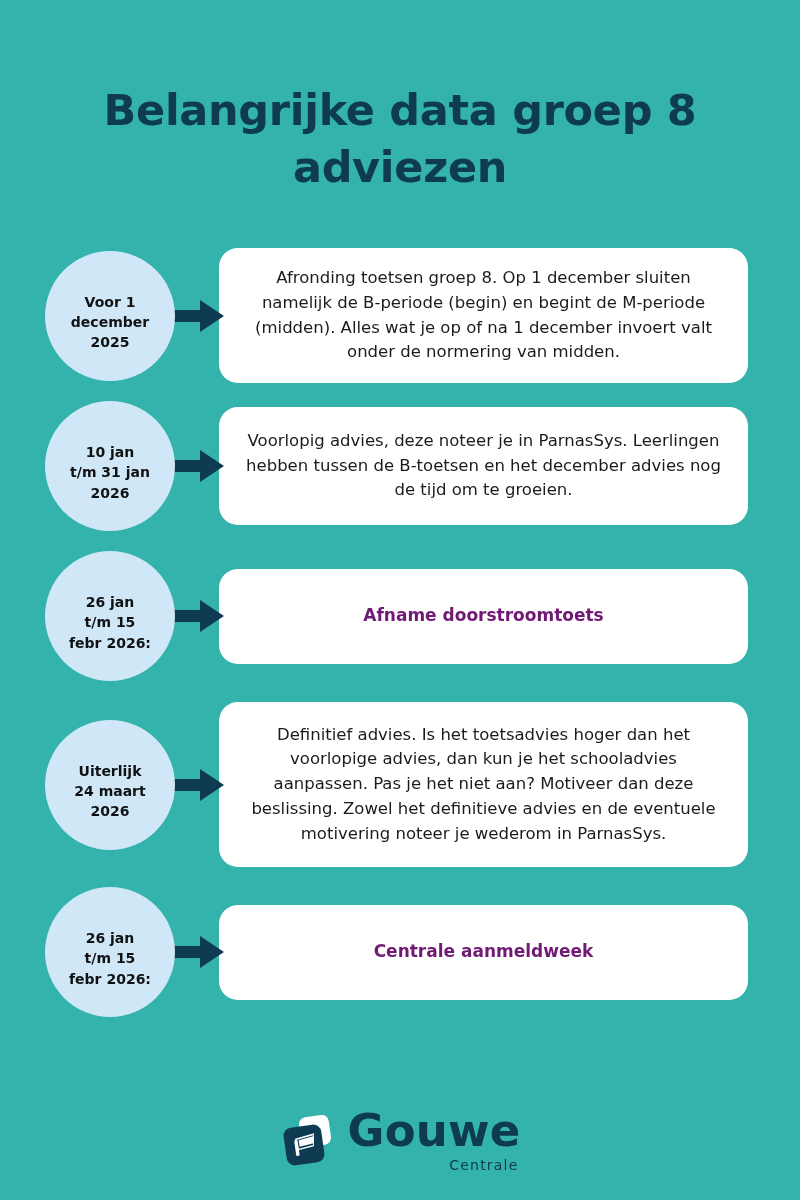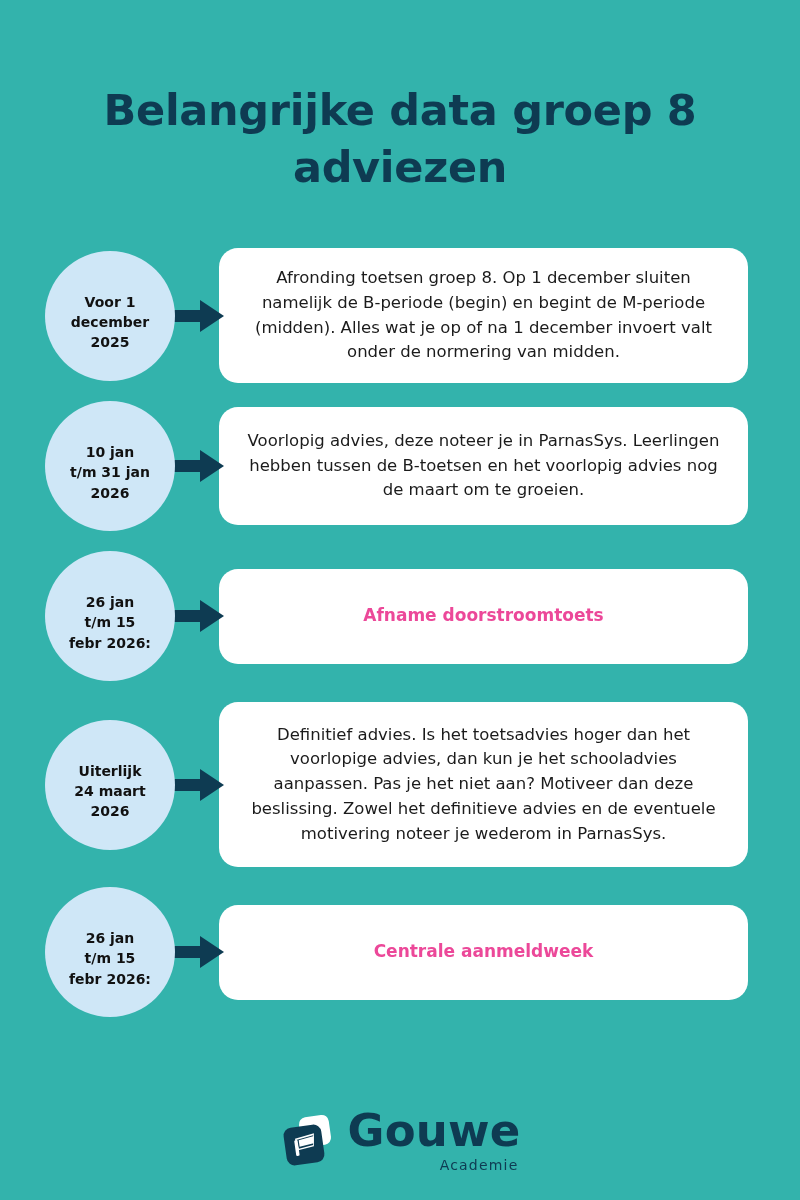--- a/index.html
+++ b/index.html
@@ -109,21 +109,21 @@
     width: 100%;
     text-align: center;
     color: #1b1b1b;
     font-family: "DejaVu Sans", sans-serif;
     font-size: 16.5px;
     line-height: 1.5;
   }
   .card-text.bold {
     font-weight: 700;
     font-size: 17px;
-    color: #ec4899;
+    color: #701a75;
   }
 
   
   .row.r1 .card { min-height: 132px; }
   .row.r2 .card { min-height: 118px; }
   .row.r3 .card { min-height: 95px; }
   .row.r4 .card { min-height: 165px; }
   .row.r5 .card { min-height: 95px; }
 
   .row.r1 { margin-bottom: 18px; }
@@ -206,21 +206,21 @@
         <span class="bubble-label">10 jan
 t/m 31 jan
 2026</span>
       </div>
       <div class="arrow">
         <svg width="58" height="40" viewBox="0 0 58 40" aria-hidden="true">
           <path d="M0 14 H33 V4 L57 20 L33 36 V26 H0 Z" fill="#0e3b52"></path>
         </svg>
       </div>
       <div class="card">
-        <div class="card-text">Voorlopig advies, deze noteer je in ParnasSys. Leerlingen hebben tussen de B-toetsen en het voorlopig advies nog de maart om te groeien.</div>
+        <div class="card-text">Voorlopig advies, deze noteer je in ParnasSys. Leerlingen hebben tussen de B-toetsen en het december advies nog de tijd om te groeien.</div>
       </div>
     </div>
 
     <div class="row r3">
       <div class="bubble">
         <span class="bubble-label">26 jan
 t/m 15
 febr 2026:</span>
       </div>
       <div class="arrow">
@@ -275,18 +275,18 @@
           <rect x="5" y="14" width="38" height="38" rx="8" fill="#0e3b52" transform="rotate(-8 24 33)"></rect>
           <path d="M14 26 h20 v16 h-20 z" fill="none"></path>
           <path d="M15.5 25.5 L35 22.8 L33.2 35.5 L17.2 37.5 Z" fill="#ffffff" transform="rotate(-8 24 30)"></path>
           <path d="M16.5 27 L34 24.6 L32.6 34.2 L18 35.9 Z" fill="#0e3b52" transform="rotate(-8 24 30)"></path>
           <rect x="15" y="27" width="3.4" height="16" rx="1.2" fill="#ffffff" transform="rotate(-8 24 34)"></rect>
           <path d="M19 27.5 L34.6 25.4 L33.4 32.6 L19 34.2 Z" fill="#ffffff" transform="rotate(-8 24 30)"></path>
         </svg>
       </div>
       <div class="logo-words">
         <span class="logo-name">Gouwe</span>
-        <span class="logo-sub">Academie</span>
+        <span class="logo-sub">Centrale</span>
       </div>
     </div>
   </div>
 
 </div>
 
 </body></html>

